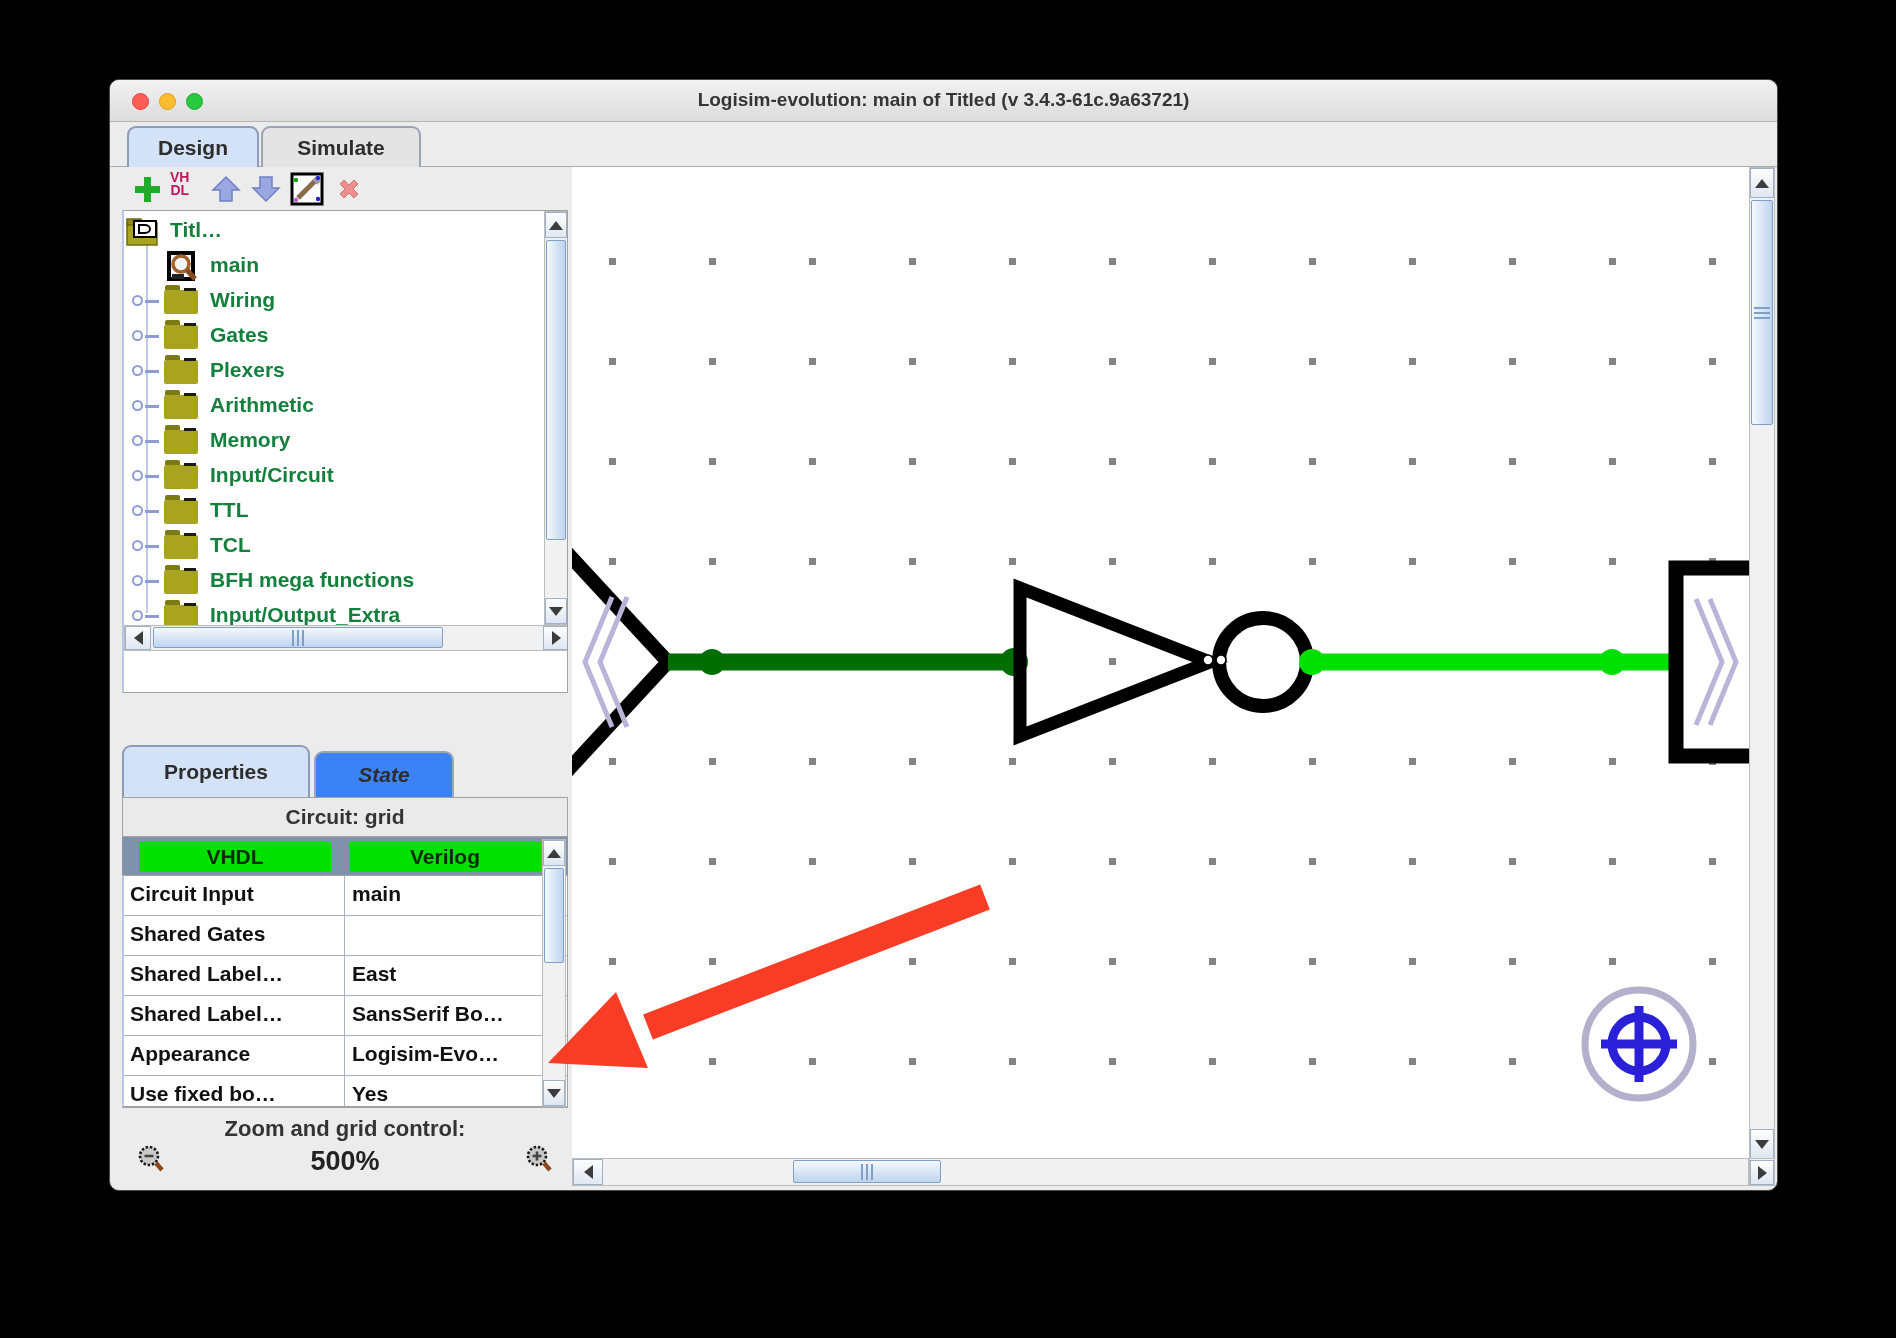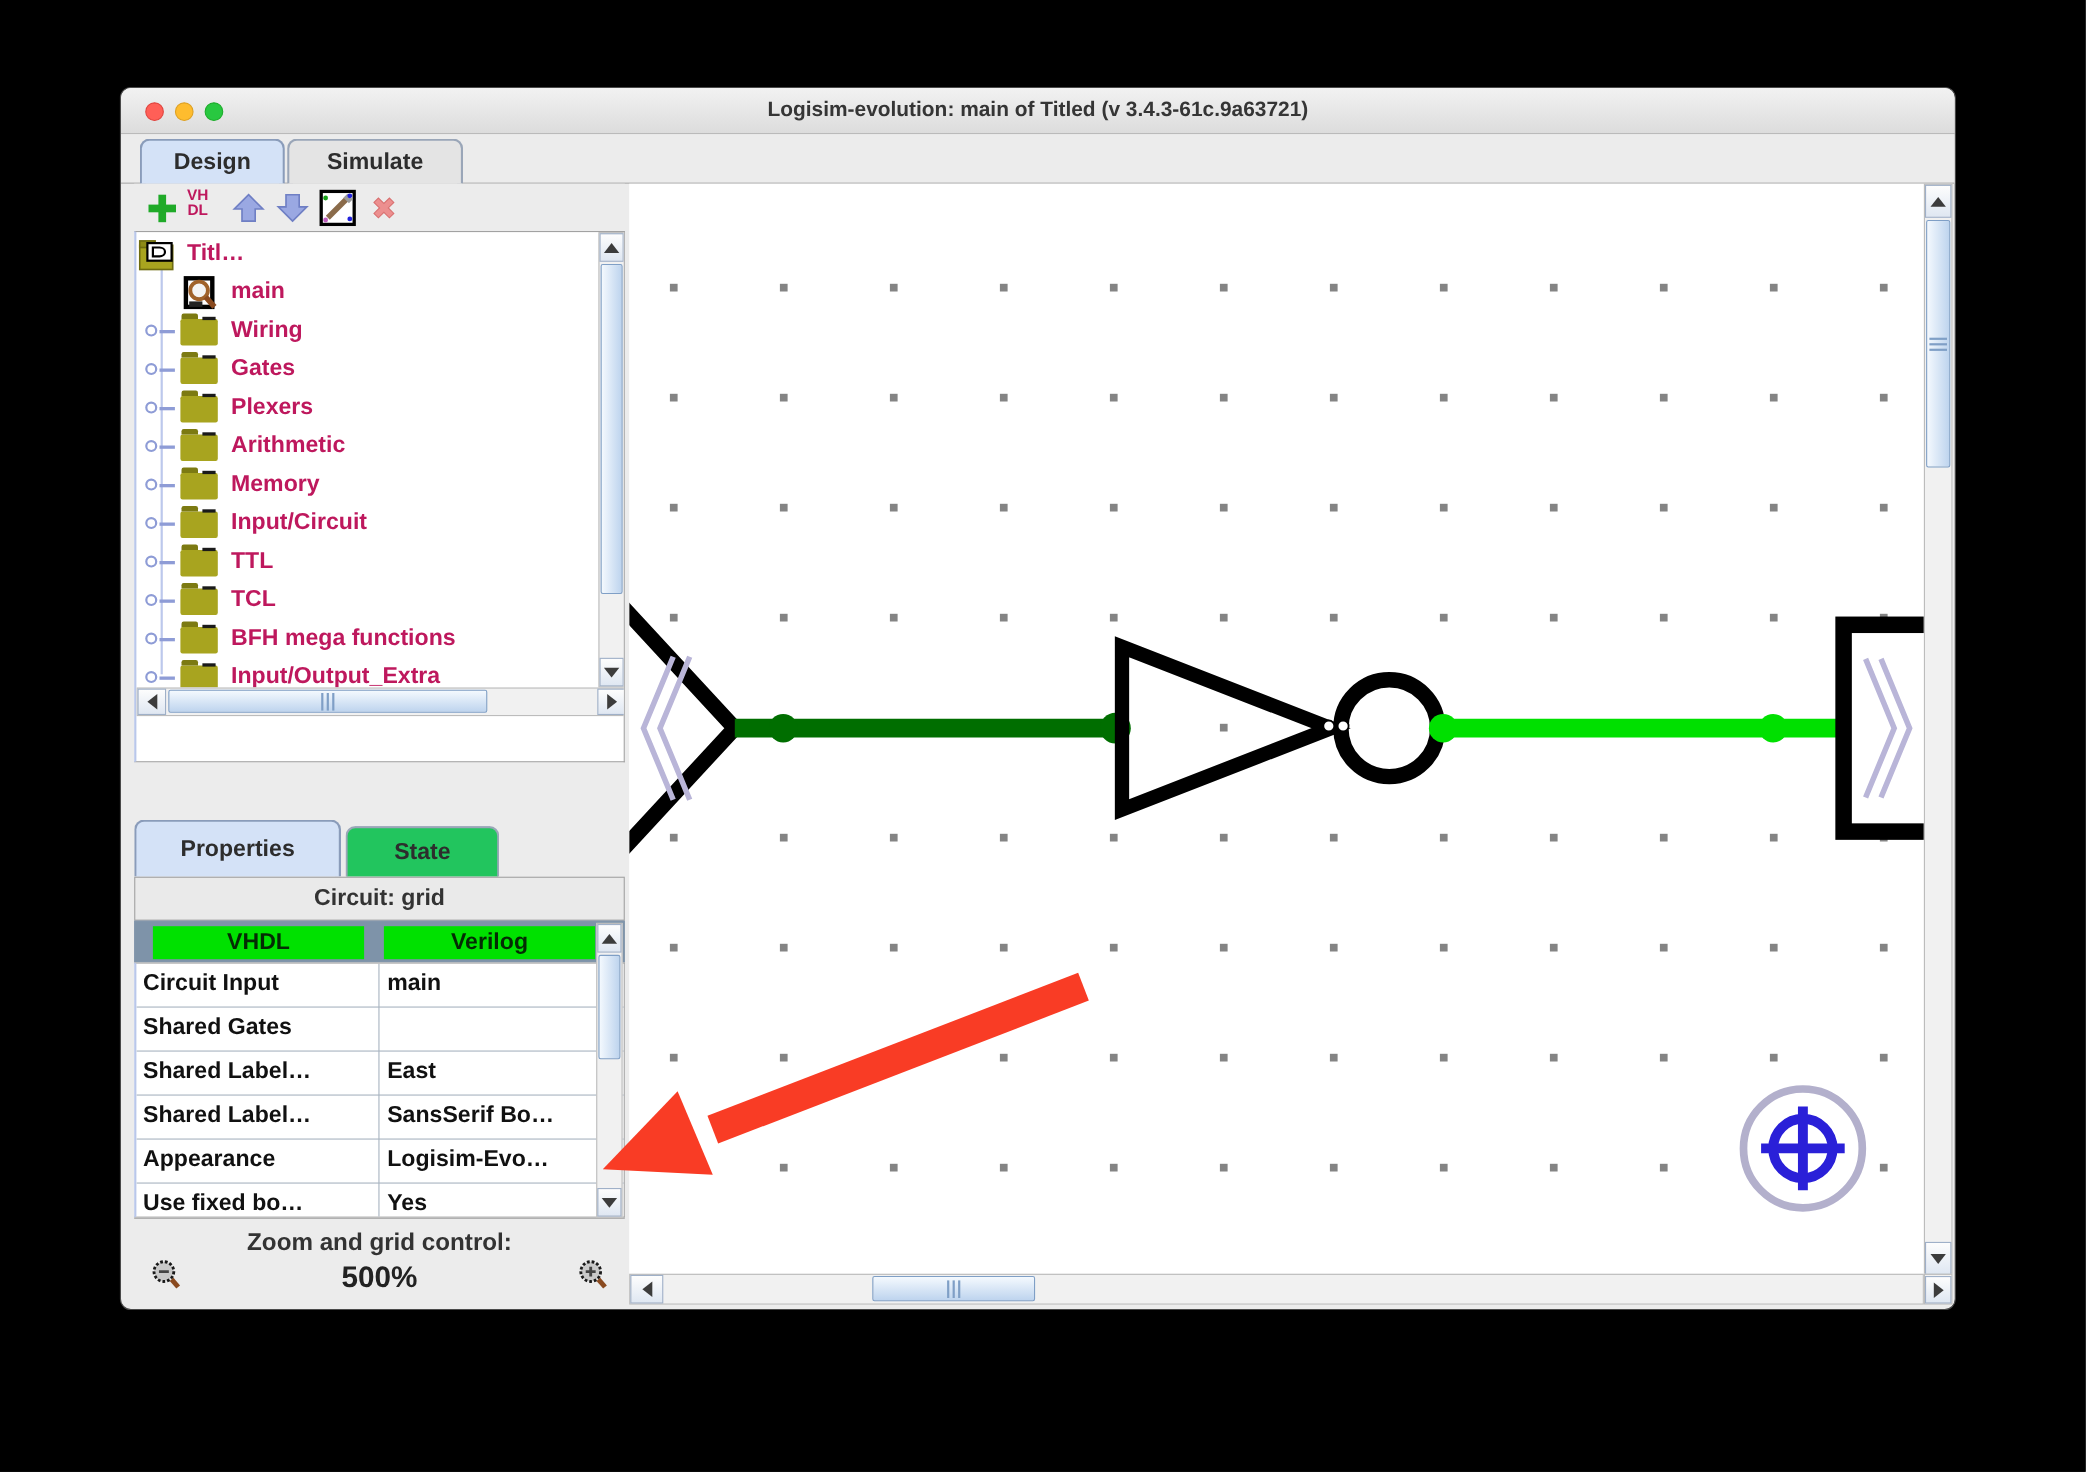--- a/index.html
+++ b/index.html
@@ -38,21 +38,21 @@
 
   
   #exp-toolbar { position:absolute; left:0; top:0; width:446px; height:43px; background:#ececec; }
   .exp-ico { position:absolute; top:4px; height:36px; display:flex; align-items:center; }
   .vhdl-ico { font-size:14px; line-height:13px; font-weight:bold; color:#be185d; letter-spacing:0; }
 
   
   #treebox { top:43px; height:483px; }
   #tree-content { position:absolute; left:0; top:0; width:420px; height:414px; overflow:hidden; }
   .trow { position:absolute; left:0; width:420px; height:33px; }
-  .trow .lbl { position:absolute; top:3px; font-size:21px; font-weight:bold; color:#be185d; white-space:nowrap; }
+  .trow .lbl { position:absolute; top:3px; font-size:21px; font-weight:bold; color:#15803d; white-space:nowrap; }
   .folder { position:absolute; width:34px; height:24px; background:#a8a41f; border-radius:2px; top:5px; }
   .folder:before { content:""; position:absolute; top:-5px; left:1px; width:15px; height:5px;
                    background:#7c7a12; border-radius:2px 2px 0 0; }
   .folder:after { content:""; position:absolute; top:-2px; right:2px; width:12px; height:3px; background:#1a1a1a; }
   .handle { position:absolute; top:9px; left:8px; width:28px; height:14px; }
   .handle .c { position:absolute; left:0; top:1px; width:11px; height:11px; border:2px solid #8e9cd6;
                border-radius:50%; background:#fff; }
   .handle .l { position:absolute; left:13px; top:6px; width:14px; height:3px; background:#8e9cd6; }
   #tree-vline { position:absolute; left:22px; top:30px; width:2px; height:372px; background:#bcc8ec; }
 
@@ -68,21 +68,21 @@
   .sb-thumb-v { position:absolute; background:linear-gradient(90deg,#f4f9fe,#bed4ee); border:1px solid #7f9fc6; border-radius:2px; }
   .sb-thumb-h { position:absolute; background:linear-gradient(#f4f9fe,#bed4ee); border:1px solid #7f9fc6; border-radius:2px; }
   .grip { position:absolute; left:50%; top:50%; transform:translate(-50%,-50%); display:flex; gap:3px; }
   .grip i { display:block; width:2px; height:16px; background:#7f9fc6; }
 
   
   .ptab { position:absolute; height:52px; border:2px solid #8a9cba; border-bottom:none;
           border-radius:9px 9px 0 0; font-size:21px; font-weight:bold; color:#2d2d2d;
           display:flex; align-items:center; justify-content:center; }
   #ptab-properties { left:0; top:578px; width:188px; background:#d4e2f7; }
-  #ptab-state { left:192px; top:584px; height:46px; width:140px; background:#22c55e; border-color:#9aa6b8; }
+  #ptab-state { left:192px; top:584px; height:46px; width:140px; background:#3b82f6; border-color:#9aa6b8;font-style:italic; }
 
   #props-header { position:absolute; left:0; top:630px; width:446px; height:40px; background:#eaeaea;
                   border:1px solid #a2a2a2; font-size:21px; font-weight:bold; color:#333;
                   display:flex; align-items:center; justify-content:center; }
   #hdl-row { position:absolute; left:0; top:670px; width:446px; height:38px; background:#7e93a9;
              border:1px solid #8296ac; }
   .hdl-btn { position:absolute; top:4px; height:30px; background:#00e100; color:#042b04;
              font-size:21px; font-weight:bold; display:flex; align-items:center; justify-content:center; }
   #props-table { position:absolute; left:0; top:708px; width:446px; height:232px; background:#fff;
                  border:1px solid #a2a2a2; border-left:2px solid #b9c7ea; overflow:hidden; }

